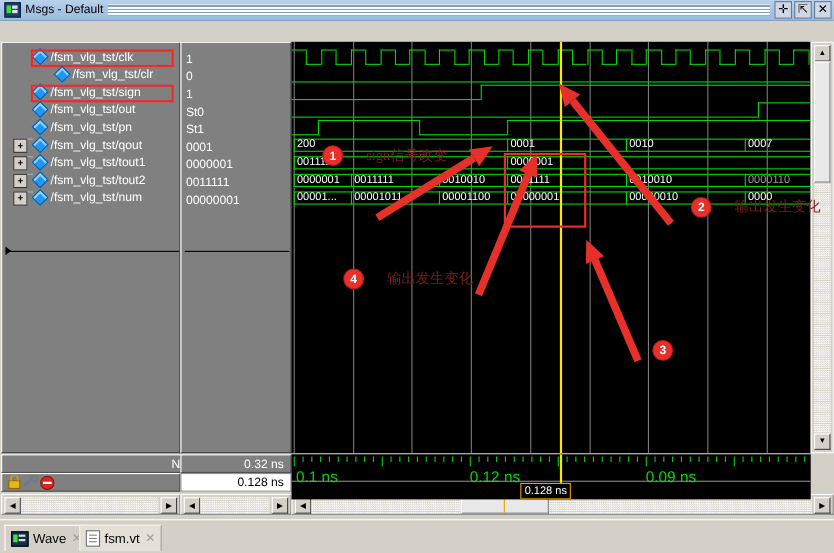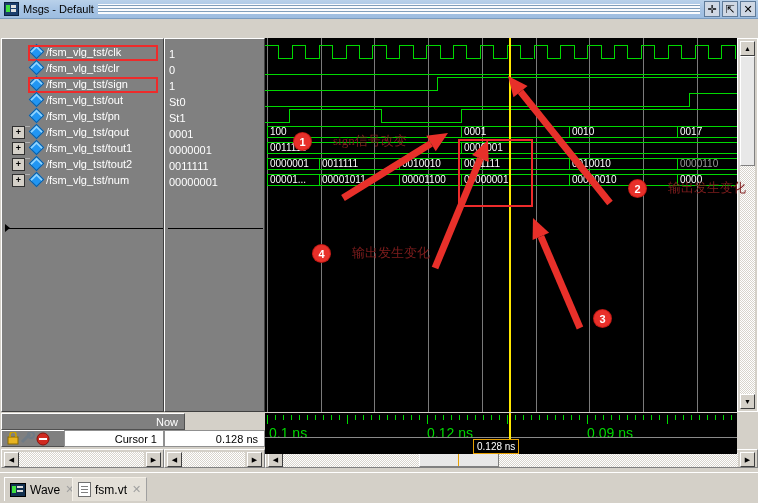--- a/index.html
+++ b/index.html
@@ -176,21 +176,21 @@
 
   <div class="pane" id="namepane">
     <div id="namerows">
         <div class="srow" style="top: 7px;">
           <span class="expand-sp"></span>
           <span class="dash" style="background:transparent"></span>
           <span class="diamond"></span>
           <span class="sname">/fsm_vlg_tst/clk</span>
         </div>
         <div class="sel-box" style="top: 6px;"></div>
-        <div class="srow" style="top: 23px;">
+        <div class="srow" style="top: 23px; padding-left: 20px;">
           <span class="expand-sp"></span>
           <span class="dash" style="background:transparent"></span>
           <span class="diamond"></span>
           <span class="sname">/fsm_vlg_tst/clr</span>
         </div>
         <div class="srow" style="top: 39px;">
           <span class="expand-sp"></span>
           <span class="dash" style="background:transparent"></span>
           <span class="diamond"></span>
           <span class="sname">/fsm_vlg_tst/sign</span>
@@ -362,39 +362,39 @@
         <div class="wf wfv" style="left:24px;top:71px;height:14px;"></div>
         <div class="wf wfh" style="left:24px;top:71px;width:92px;"></div>
         <div class="wf wfh" style="left:116px;top:84px;width:80px;"></div>
         <div class="wf wfv" style="left:116px;top:71px;height:14px;"></div>
         <div class="wf wfh" style="left:196px;top:71px;width:276px;"></div>
         <div class="wf wfv" style="left:196px;top:71px;height:14px;"></div>
         <div class="busbox" style="left: 2px; top: 88px; width: 194px;">
           <div class="busline" style="top:0"></div>
           <div class="busline" style="top:11px"></div>
           <div class="bustick" style="left:0;top:0"></div>
-          <div class="bustxt">100</div>
+          <div class="bustxt">200</div>
         </div>
         <div class="busbox" style="left: 196px; top: 88px; width: 108px;">
           <div class="busline" style="top:0"></div>
           <div class="busline" style="top:11px"></div>
           <div class="bustick" style="left:0;top:0"></div>
           <div class="bustxt">0001</div>
         </div>
         <div class="busbox" style="left: 304px; top: 88px; width: 108px;">
           <div class="busline" style="top:0"></div>
           <div class="busline" style="top:11px"></div>
           <div class="bustick" style="left:0;top:0"></div>
           <div class="bustxt">0010</div>
         </div>
         <div class="busbox" style="left: 412px; top: 88px; width: 60px;">
           <div class="busline" style="top:0"></div>
           <div class="busline" style="top:11px"></div>
           <div class="bustick" style="left:0;top:0"></div>
-          <div class="bustxt">0017</div>
+          <div class="bustxt">0007</div>
         </div>
         <div class="busbox" style="left: 2px; top: 104px; width: 194px;">
           <div class="busline" style="top:0"></div>
           <div class="busline" style="top:11px"></div>
           <div class="bustick" style="left:0;top:0"></div>
           <div class="bustxt">0011111</div>
         </div>
         <div class="busbox" style="left: 196px; top: 104px; width: 276px;">
           <div class="busline" style="top:0"></div>
           <div class="busline" style="top:11px"></div>
@@ -501,32 +501,32 @@
       <rect x="3" y="5" width="7" height="3" fill="#e8f0f6"></rect>
       <rect x="15" y="2" width="13" height="10" fill="#2f6fa8" stroke="#123a5e"></rect>
       <rect x="17" y="4" width="9" height="2" fill="#cfe4f5"></rect>
       <rect x="17" y="7" width="6" height="2" fill="#cfe4f5"></rect>
       <circle cx="37" cy="7" r="6" fill="#2fae3a" stroke="#157019"></circle>
       <rect x="36" y="3" width="2" height="8" fill="#fff"></rect>
       <rect x="33" y="6" width="8" height="2" fill="#fff"></rect>
     </svg>
   </div>
   <div class="statcell right" style="left:1px;top:413px;width:184px;">Now</div>
+  <div class="statcell right" style="left:164px;top:413px;width:101px;">0.32 ns</div>
 
   <div class="statcell" style="left:1px;top:430px;width:163px;">
     <svg width="54" height="14" style="margin-left:4px">
       <rect x="2" y="5" width="10" height="7" fill="#e8b422" stroke="#8a6a00"></rect>
       <path d="M4 5 v-2 a3 3 0 0 1 6 0 v2" fill="none" stroke="#c9a000" stroke-width="1.6"></path>
       <path d="M16 10 L24 2" stroke="#6f7b86" stroke-width="3"></path>
       <circle cx="25" cy="3" r="3" fill="none" stroke="#6f7b86" stroke-width="2"></circle>
       <circle cx="37" cy="7" r="6" fill="#d02a20" stroke="#8a110b"></circle>
       <rect x="33" y="6" width="8" height="2" fill="#fff"></rect>
     </svg>
   </div>
-  <div class="statcell white right" style="left:64px;top:430px;width:100px;">Cursor 1</div>
   <div class="statcell white right" style="left:164px;top:430px;width:101px;">0.128 ns</div>
 
   <div class="sbar" style="left:1px;top:449px;width:163px;height:19px;">
     <div class="sbtn" style="left:2px;top:2px;">◀</div>
     <div class="strack" style="left:17px;top:2px;width:125px;height:15px;"></div>
     <div class="sbtn" style="left:144px;top:2px;">▶</div>
   </div>
   <div class="sbar" style="left:164px;top:449px;width:101px;height:19px;">
     <div class="sbtn" style="left:2px;top:2px;">◀</div>
     <div class="strack" style="left:17px;top:2px;width:63px;height:15px;"></div>

